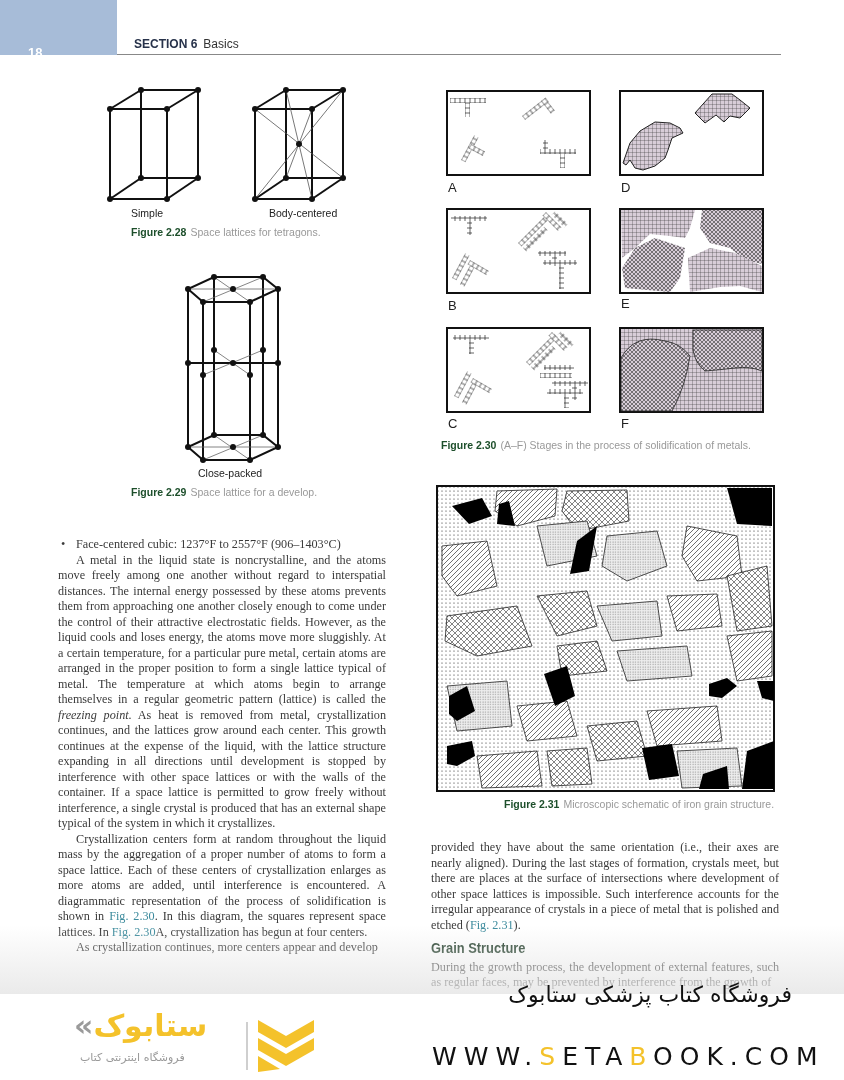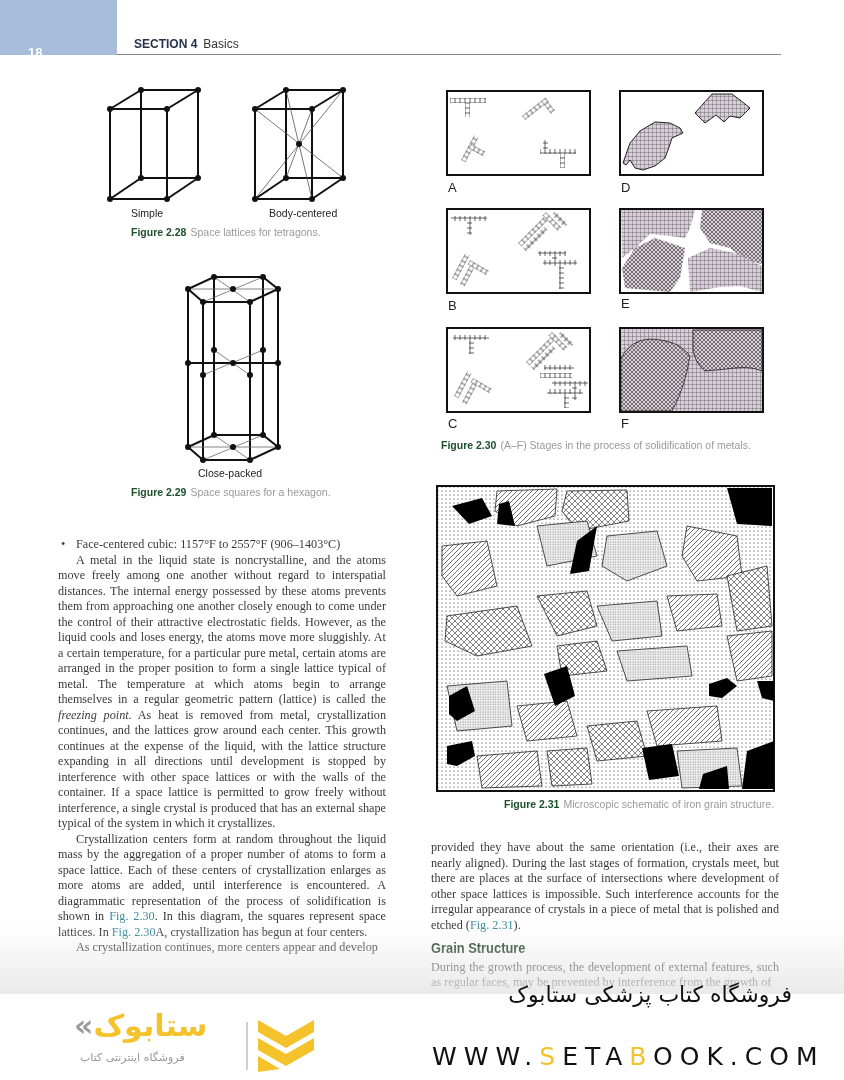--- a/index.html
+++ b/index.html
@@ -40,21 +40,21 @@
   .logo-word .g { color: #9a9a9a; }
   .logo-word .y { color: #f4c22b; }
   .logo-divider { position: absolute; left: 246px; top: 1022px; width: 2px; height: 48px; background: #cfcfcf; }
 </style>
 </head>
 <body>
 
 <div class="page-tab"></div>
 <div class="page-num">18</div>
 <div class="running-head">
-  <span class="sec">SECTION 4</span><span>Basics</span>
+  <span class="sec">SECTION 6</span><span>Basics</span>
 </div>
 <div class="head-rule"></div>
 
 <svg style="left:110px;top:85px;" width="110" height="115" viewBox="0 0 110 115">
   <g stroke="#111" stroke-width="2" fill="none">
     <line x1="31" y1="5" x2="88" y2="5"></line>
       <line x1="31" y1="5" x2="0" y2="24"></line>
       <line x1="88" y1="5" x2="57" y2="24"></line>
       <line x1="0" y1="24" x2="57" y2="24"></line>
     <line x1="0" y1="24" x2="0" y2="114"></line>
@@ -154,21 +154,21 @@
     <circle cx="29" cy="75" r="3"></circle>
       <circle cx="78" cy="75" r="3"></circle>
       <circle cx="3" cy="88" r="3"></circle>
       <circle cx="93" cy="88" r="3"></circle>
       <circle cx="48" cy="88" r="3"></circle>
       <circle cx="18" cy="100" r="3"></circle>
       <circle cx="65" cy="100" r="3"></circle>
   </g>
 </svg>
 <div class="fig-label" style="left:198px;top:467px;">Close-packed</div>
-<div class="caption" style="left:131px;top:486px;"><span class="fnum">Figure 2.29</span><span>Space squares for a hexagon.</span></div>
+<div class="caption" style="left:131px;top:486px;"><span class="fnum">Figure 2.29</span><span>Space lattice for a develop.</span></div>
 
 <svg style="left:440px;top:88px;" width="340" height="330" viewBox="0 0 340 330">
   <defs>
     <pattern id="sq" width="5" height="5" patternUnits="userSpaceOnUse">
         <rect width="5" height="5" fill="#fff" stroke="#222" stroke-width="0.7"></rect>
       </pattern>
     <pattern id="grid" width="4" height="4" patternUnits="userSpaceOnUse">
         <rect width="4" height="4" fill="#d8cdd8"></rect>
         <path d="M0 0 H4 M0 0 V4" stroke="#333" stroke-width="0.6"></path>
       </pattern>
@@ -334,21 +334,21 @@
     <path d="M205 262 L235 258 L242 290 L212 294 Z"></path>
     <path d="M320 195 L337 195 L337 215 L325 212 Z"></path>
     <path d="M310 265 L337 255 L337 303 L305 303 Z"></path>
     <path d="M266 288 L290 280 L292 303 L262 303 Z"></path>
   </g>
 </svg>
 <div class="caption" style="left:460px;top:798px;margin-left:44px;"><span class="fnum">Figure 2.31</span><span>Microscopic schematic of iron grain structure.</span></div>
 
 <div class="col-text" style="left:58px;top:537px;width:328px;">
   <ul>
-    <li>Face-centered cubic: 1157°F to 2557°F (906–1403°C)</li>
+    <li>Face-centered cubic: 1237°F to 2557°F (906–1403°C)</li>
   </ul>
   <p><span>A metal in the liquid state is noncrystalline, and the atoms move freely among one another without regard to interspatial distances. The internal energy possessed by these atoms prevents them from approaching one another closely enough to come under the control of their attractive electrostatic fields. However, as the liquid cools and loses energy, the atoms move more sluggishly. At a certain temperature, for a particular pure metal, certain atoms are arranged in the proper position to form a single lattice typical of metal. The temperature at which atoms begin to arrange themselves in a regular geometric pattern (lattice) is called the </span><em>freezing point.</em><span> As heat is removed from metal, crystallization continues, and the lattices grow around each center. This growth continues at the expense of the liquid, with the lattice structure expanding in all directions until development is stopped by interference with other space lattices or with the walls of the container. If a space lattice is permitted to grow freely without interference, a single crystal is produced that has an external shape typical of the system in which it crystallizes.</span></p>
   <p><span>Crystallization centers form at random throughout the liquid mass by the aggregation of a proper number of atoms to form a space lattice. Each of these centers of crystallization enlarges as more atoms are added, until interference is encountered. A diagrammatic representation of the process of solidification is shown in </span><a class="link">Fig. 2.30</a><span>. In this diagram, the squares represent space lattices. In </span><a class="link">Fig. 2.30</a><span>A, crystallization has begun at four centers.</span></p>
   <p>As crystallization continues, more centers appear and develop</p>
 </div>
 
 <div class="col-text" style="left:431px;top:840px;width:348px;">
   <p class="noindent"><span>provided they have about the same orientation (i.e., their axes are nearly aligned). During the last stages of formation, crystals meet, but there are places at the surface of intersections where development of other space lattices is impossible. Such interference accounts for the irregular appearance of crystals in a piece of metal that is polished and etched (</span><a class="link">Fig. 2.31</a><span>).</span></p>
   <h2 class="section-heading">Grain Structure</h2>
   <p class="noindent">During the growth process, the development of external features, such as regular faces, may be prevented by interference from the growth of</p>

